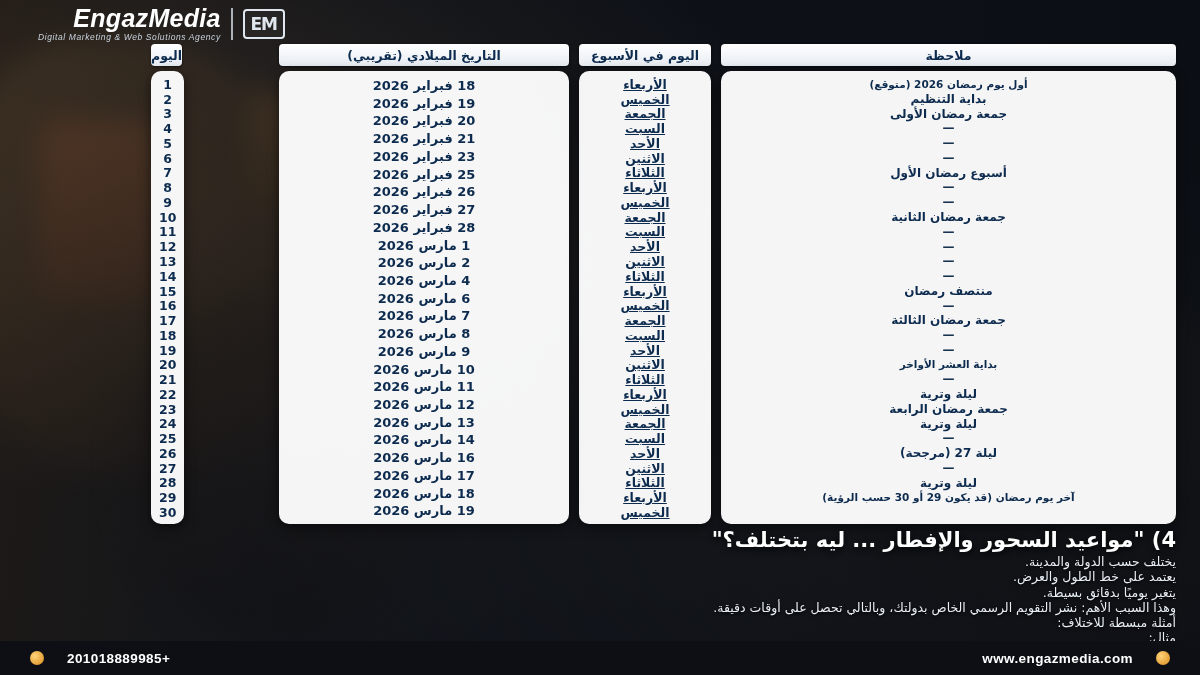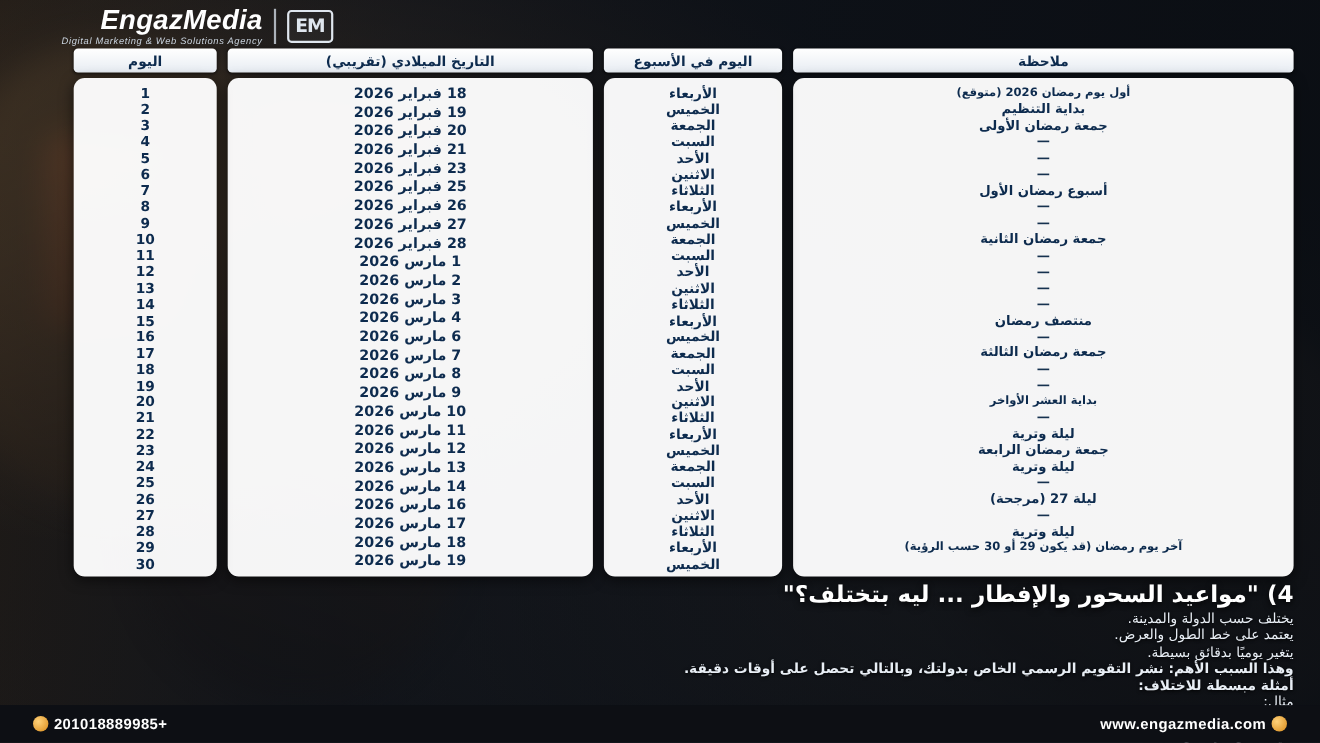--- a/index.html
+++ b/index.html
@@ -33,39 +33,39 @@
   .brand { position:absolute; right:auto; left:38px; top:6px; display:flex; align-items:center; gap:10px; }
   .logo-mark {
     width:42px; height:30px; border:2px solid #dfe6ee; border-radius:4px;
     display:flex; align-items:center; justify-content:center;
     color:#dfe6ee; font-size:17px; font-weight:bold; letter-spacing:-1px;
     background:rgba(255,255,255,0.04);
   }
   .logo-divider { width:2px; height:32px; background:#cfd8e2; opacity:.8; }
   .logo-text { line-height:1;font-style:italic; }
   .logo-main { font-size:25px; font-weight:bold; color:#ffffff; letter-spacing:.3px; font-family:"Liberation Sans", sans-serif; }
-  .logo-sub { font-size:8.5px; color:#c9d3de; letter-spacing:.6px; margin-top:2px; font-family:"Liberation Sans", sans-serif;margin-left:18px; }
+  .logo-sub { font-size:8.5px; color:#c9d3de; letter-spacing:.6px; margin-top:2px; font-family:"Liberation Sans", sans-serif; }
 
   .title-wrap { position:absolute; right:40px; top:2px; text-align:right; }
   .title-main {
     font-size:40px; font-weight:bold; color:#ffffff; line-height:1.05;
     text-shadow:0 2px 6px rgba(0,0,0,.8);
   }
   .title-sub {
     font-size:18px; font-weight:bold; color:#ffd98a; margin-top:3px;
     text-shadow:0 2px 5px rgba(0,0,0,.8);
   }
 
   
   .table { position:absolute; top:44px; right:24px; left:24px; height:480px; }
   .cols { display:flex; flex-direction:row; gap:10px; height:100%; justify-content:flex-start; }
   .col { display:flex; flex-direction:column; }
-  .col-day     { width:130px; }
-  .col-greg    { width:332px; }
-  .col-week    { width:162px; }
+  .col-day     { width:118px;align-items:flex-end; }
+  .col-greg    { width:290px; }
+  .col-week    { width:132px; }
   .col-note    { width:455px;border-radius:21px; }
 
   .col-head {
     height:22px; border-radius:4px;
     background:linear-gradient(180deg,#ffffff,#e7ecf2);
     color:#0d2b4e; font-size:12.5px; font-weight:bold;
     display:flex; align-items:center; justify-content:center;
     box-shadow:0 1px 3px rgba(0,0,0,.6);
   }
   .col-body {
@@ -80,40 +80,40 @@
     flex:1 1 0; min-height:0;
     display:flex; align-items:center; justify-content:center;
     font-size:12px; font-weight:bold; color:#0d2b4e;
     line-height:1.05; text-align:center; padding:0 4px;
     white-space:pre-line;
   }
   .cell.small { font-size:10.5px; }
   .cell.dash { color:#16324f; font-weight:bold; }
   .col-day .cell { font-size:12.5px; }
   .col-greg .cell { font-size:13px; }
-  .col-week .cell { font-size:12.5px; }
+  .col-week .cell { font-size:12.5px;text-decoration:underline; }
 
   
   .bottom { position:absolute; right:24px; left:24px; top:528px; height:112px; text-align:right; }
   .bottom-title {
     font-size:21px; font-weight:bold; color:#ffffff;
     text-shadow:0 2px 6px rgba(0,0,0,.85);
     margin:0 0 2px 0;
   }
   .bottom-line { font-size:12.5px; color:#e8eef5; line-height:1.22; text-shadow:0 1px 3px rgba(0,0,0,.9); }
-  .bottom-line.bold { font-weight:bold; }
+  .bottom-line.bold { font-weight:normal; }
 
   
   .footer {
     position:absolute; left:0; right:0; bottom:0; height:34px;
     background:#0d0f14;
     display:flex; align-items:center; justify-content:space-between;
     padding:0 30px;
   }
-  .footer-left, .footer-right { display:flex; align-items:center; gap:5px; }
+  .footer-left, .footer-right { display:flex; align-items:center; gap:23px; }
   .f-dot {
     width:14px; height:14px; border-radius:50%;
     background:radial-gradient(circle at 35% 35%, #ffd27a, #d98b1a);
     display:inline-block;
   }
   .f-text { color:#ffffff; font-size:13.5px; font-weight:bold; letter-spacing:.4px; font-family:"Liberation Sans", sans-serif; }
 </style>
 </head>
 <body>
 
@@ -218,21 +218,20 @@
             <div class="cell">19 فبراير 2026</div>
             <div class="cell">20 فبراير 2026</div>
             <div class="cell">21 فبراير 2026</div>
             <div class="cell">23 فبراير 2026</div>
             <div class="cell">25 فبراير 2026</div>
             <div class="cell">26 فبراير 2026</div>
             <div class="cell">27 فبراير 2026</div>
             <div class="cell">28 فبراير 2026</div>
             <div class="cell">1 مارس 2026</div>
             <div class="cell">2 مارس 2026</div>
-            <div class="cell">3 مارس 2026</div>
             <div class="cell">4 مارس 2026</div>
             <div class="cell">6 مارس 2026</div>
             <div class="cell">7 مارس 2026</div>
             <div class="cell">8 مارس 2026</div>
             <div class="cell">9 مارس 2026</div>
             <div class="cell">10 مارس 2026</div>
             <div class="cell">11 مارس 2026</div>
             <div class="cell">12 مارس 2026</div>
             <div class="cell">13 مارس 2026</div>
             <div class="cell">14 مارس 2026</div>

